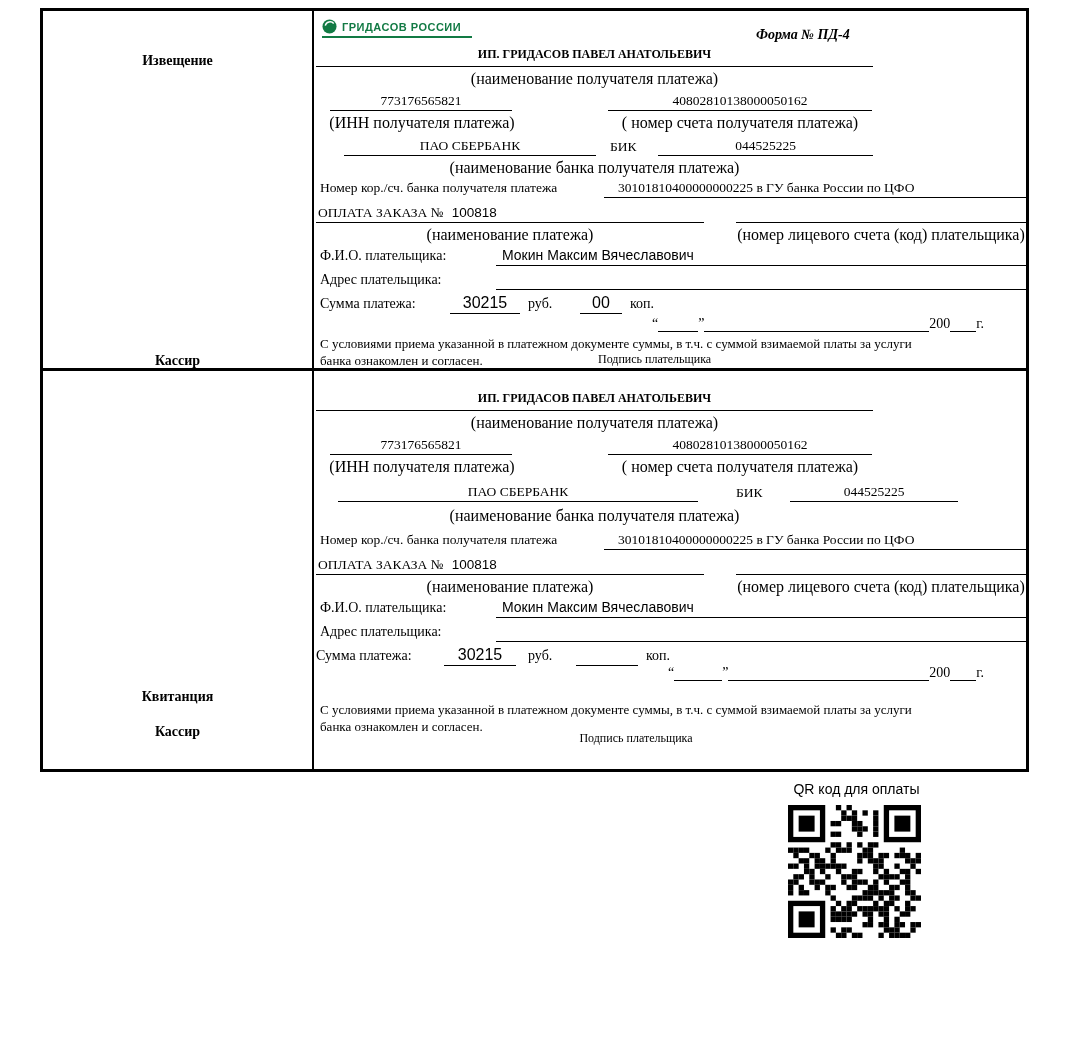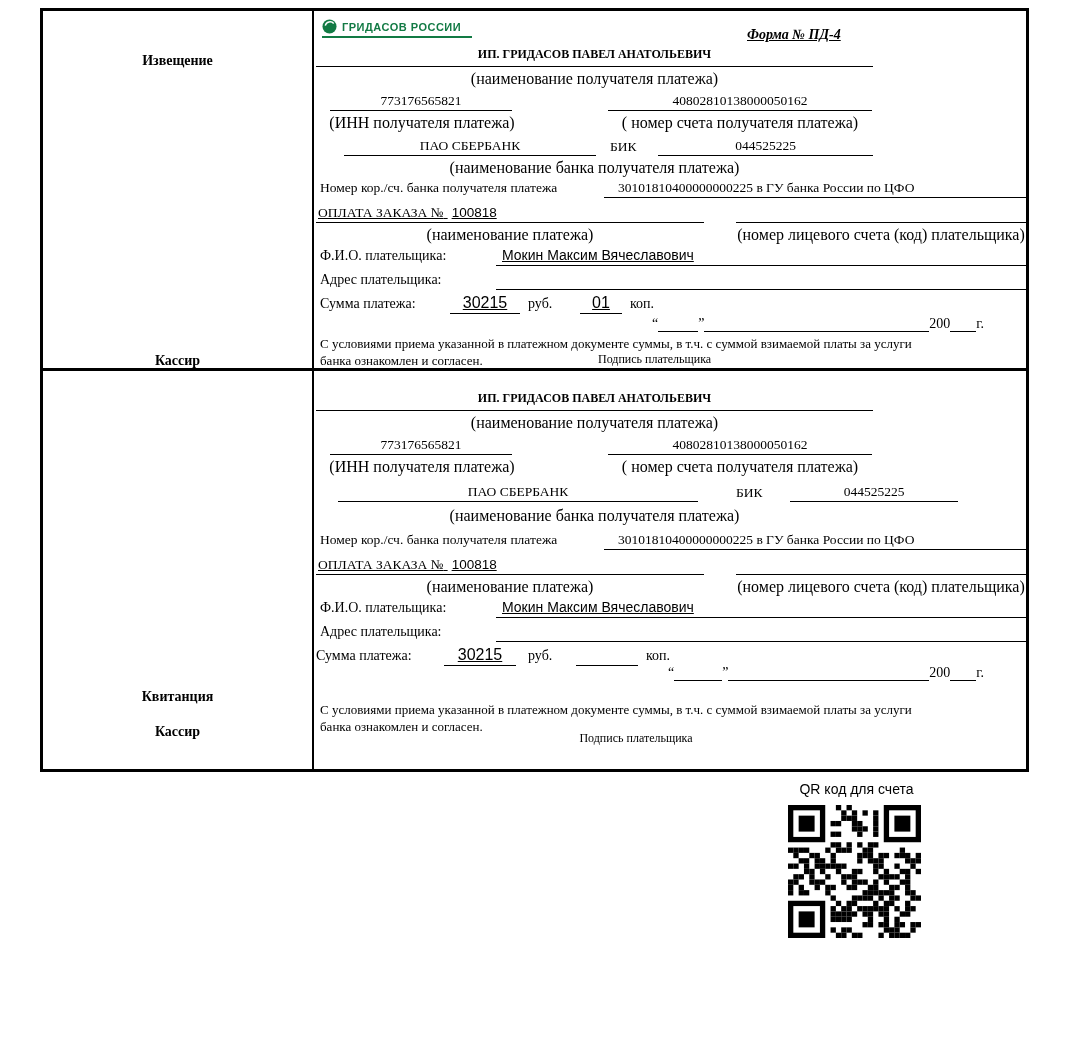--- a/index.html
+++ b/index.html
@@ -47,21 +47,21 @@
   }
   .logo-rule { height:2px; background:#127a44; margin-top:2px; }
 
   .form-number { font-weight:bold; font-style:italic; font-size:14px; }
   .recipient {
     font-weight:bold; font-size:12px;
     height:26px; line-height:26px;
   }
   .field { height:20px; line-height:20px; }
   .field21 { height:21px; line-height:21px; }
-  .field22 { height:22px; line-height:22px;text-decoration:underline; }
+  .field22 { height:22px; line-height:22px; }
   .agree { font-size:13px; line-height:1.32; width:620px; }
   .date-row { display:flex; align-items:flex-end; font-size:14px; }
   .qr-caption { font-size:14px; }
 </style>
 </head>
 <body>
 
 <div class="form">
 
   <section class="half sec-notice">
@@ -74,21 +74,21 @@
       <div class="ab" style="left:6px;top:8px;">
         <div class="logo-row">
           <svg width="15" height="15" viewBox="0 0 16 16">
             <circle cx="8" cy="8" r="7.5" fill="#127a44"></circle>
             <path d="M3.5 7 A5.2 5.2 0 0 1 12.5 4.8" stroke="#fff" stroke-width="1.6" fill="none"></path>
           </svg>
           <span class="logo-text">ГРИДАСОВ РОССИИ</span>
         </div>
         <div class="logo-rule" style="width:150px;"></div>
       </div>
-      <div class="ab form-number" style="left:431px;top:16px;text-decoration:underline;">Форма № ПД-4</div>
+      <div class="ab form-number" style="left:440px;top:16px;">Форма № ПД-4</div>
 
       <div class="ab u ctr recipient" style="left:0;top:30px;width:557px;">ИП. ГРИДАСОВ ПАВЕЛ АНАТОЛЬЕВИЧ</div>
       <div class="ab ctr cap" style="left:0;top:59px;width:557px;">(наименование получателя платежа)</div>
 
       <div class="ab u ctr val field" style="left:14px;top:80px;width:182px;">773176565821</div>
       <div class="ab u ctr val field" style="left:292px;top:80px;width:264px;">40802810138000050162</div>
 
       <div class="ab ctr cap" style="left:0;top:103px;width:212px;">(ИНН получателя платежа)</div>
       <div class="ab ctr cap" style="left:292px;top:103px;width:264px;">( номер счета получателя платежа)</div>
 
@@ -112,21 +112,21 @@
 
       <div class="ab lab" style="left:4px;top:237px;font-size:14px;">Ф.И.О. плательщика:</div>
       <div class="ab u sans field22" style="left:180px;top:233px;width:530px;padding-left:6px;font-size:14px;">Мокин Максим Вячеславович</div>
 
       <div class="ab lab" style="left:4px;top:261px;font-size:14px;">Адрес плательщика:</div>
       <div class="ab u" style="left:180px;top:257px;width:530px;height:22px;"></div>
 
       <div class="ab lab" style="left:4px;top:285px;font-size:14px;">Сумма платежа:</div>
       <div class="ab u ctr sans field22" style="left:134px;top:281px;width:70px;">30215</div>
       <div class="ab lab" style="left:212px;top:285px;font-size:14px;">руб.</div>
-      <div class="ab u ctr sans field22" style="left:264px;top:281px;width:42px;">01</div>
+      <div class="ab u ctr sans field22" style="left:264px;top:281px;width:42px;">00</div>
       <div class="ab lab" style="left:314px;top:285px;font-size:14px;">коп.</div>
 
       <div class="ab date-row" style="left:336px;top:303px;width:332px;">
         <span>“</span>
         <span class="u" style="width:40px;height:18px;"></span>
         <span>”</span>
         <span class="u" style="flex:1;height:18px;"></span>
         <span>200</span>
         <span class="u" style="width:26px;height:18px;"></span>
         <span>г.</span>
@@ -192,21 +192,21 @@
         <span class="u" style="width:26px;height:18px;"></span>
         <span>г.</span>
       </div>
 
       <div class="ab agree" style="left:4px;top:330px;">С условиями приема указанной в платежном документе суммы, в т.ч. с суммой взимаемой платы за услуги банка ознакомлен и согласен.</div>
       <div class="ab bold ctr" style="left:190px;top:360px;width:260px;font-size:12px;">Подпись плательщика</div>
     </div>
   </section>
 </div>
 
-<div class="ab sans qr-caption" style="left:790px;top:781px;width:133px;text-align:center;">QR код для счета</div>
+<div class="ab sans qr-caption" style="left:790px;top:781px;width:133px;text-align:center;">QR код для оплаты</div>
 <svg class="ab" style="left:788px;top:805px;" width="133" height="133" viewBox="0 0 133 133" fill="#000">
     <rect x="47.88" y="0.00" width="5.32" height="5.32"></rect>
     <rect x="58.52" y="0.00" width="5.32" height="5.32"></rect>
     <rect x="53.20" y="5.32" width="5.32" height="5.32"></rect>
     <rect x="63.84" y="5.32" width="5.32" height="5.32"></rect>
     <rect x="74.48" y="5.32" width="5.32" height="5.32"></rect>
     <rect x="85.12" y="5.32" width="5.32" height="5.32"></rect>
     <rect x="53.20" y="10.64" width="5.32" height="5.32"></rect>
     <rect x="58.52" y="10.64" width="5.32" height="5.32"></rect>
     <rect x="63.84" y="10.64" width="5.32" height="5.32"></rect>

